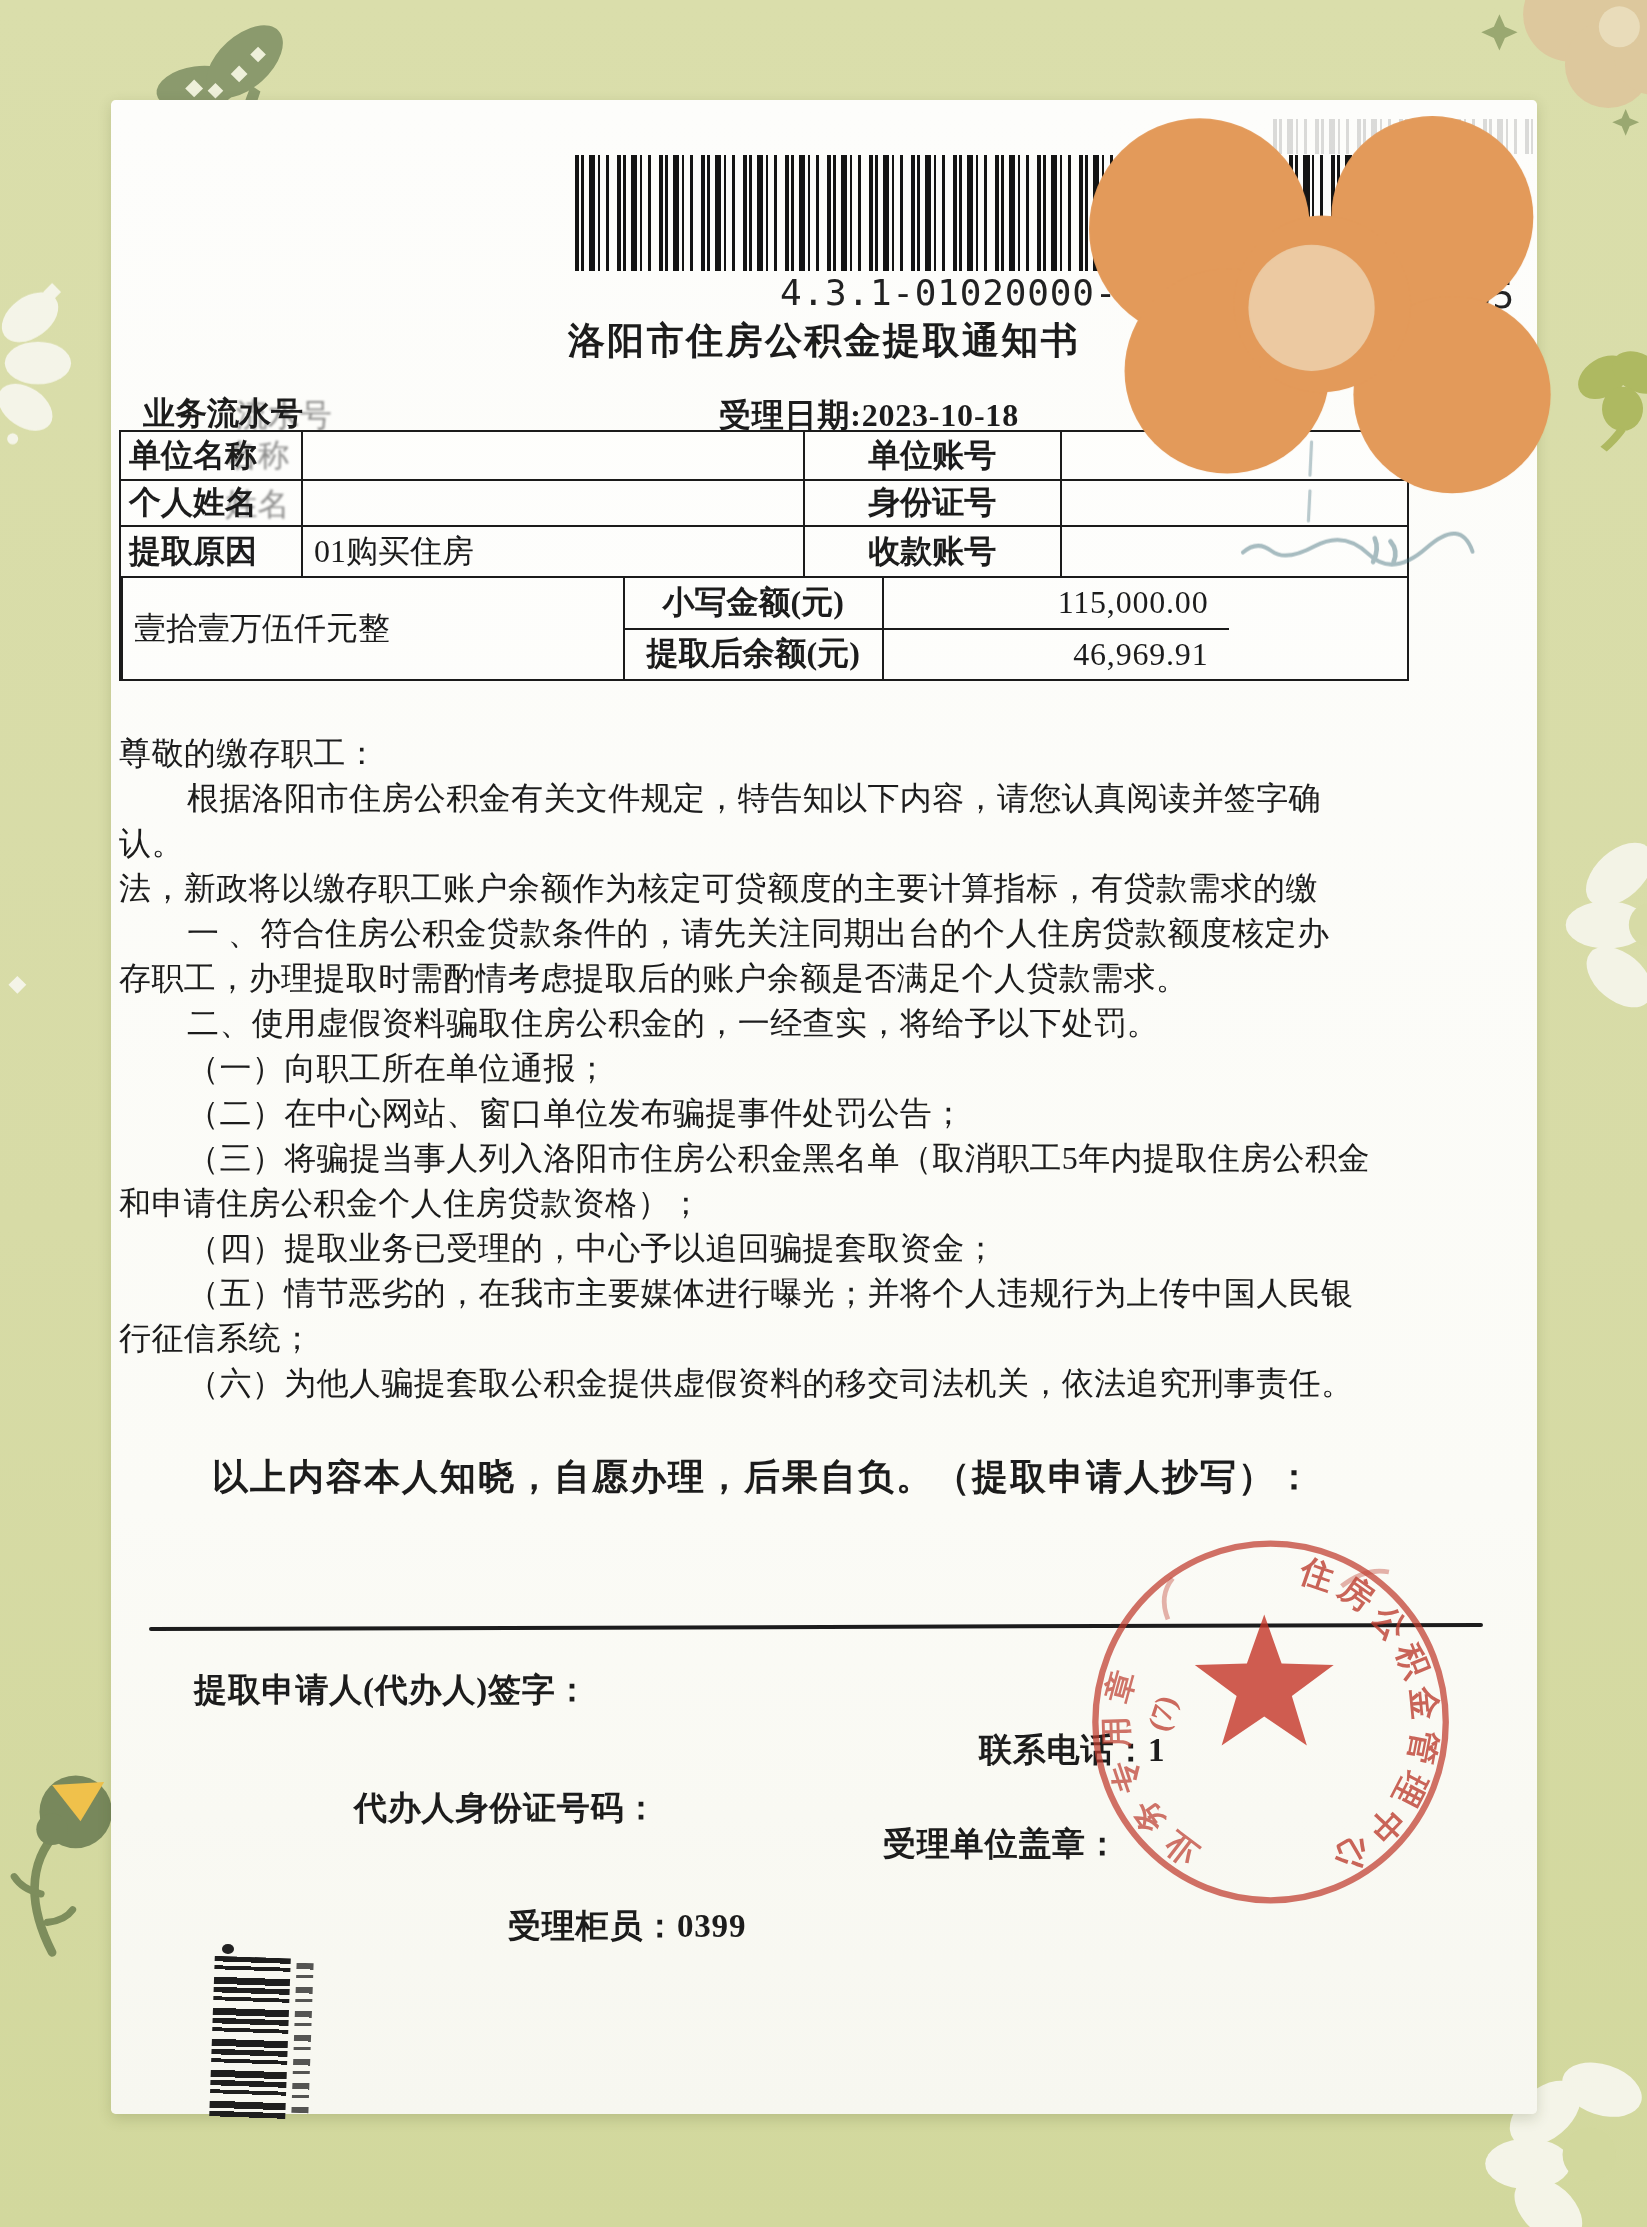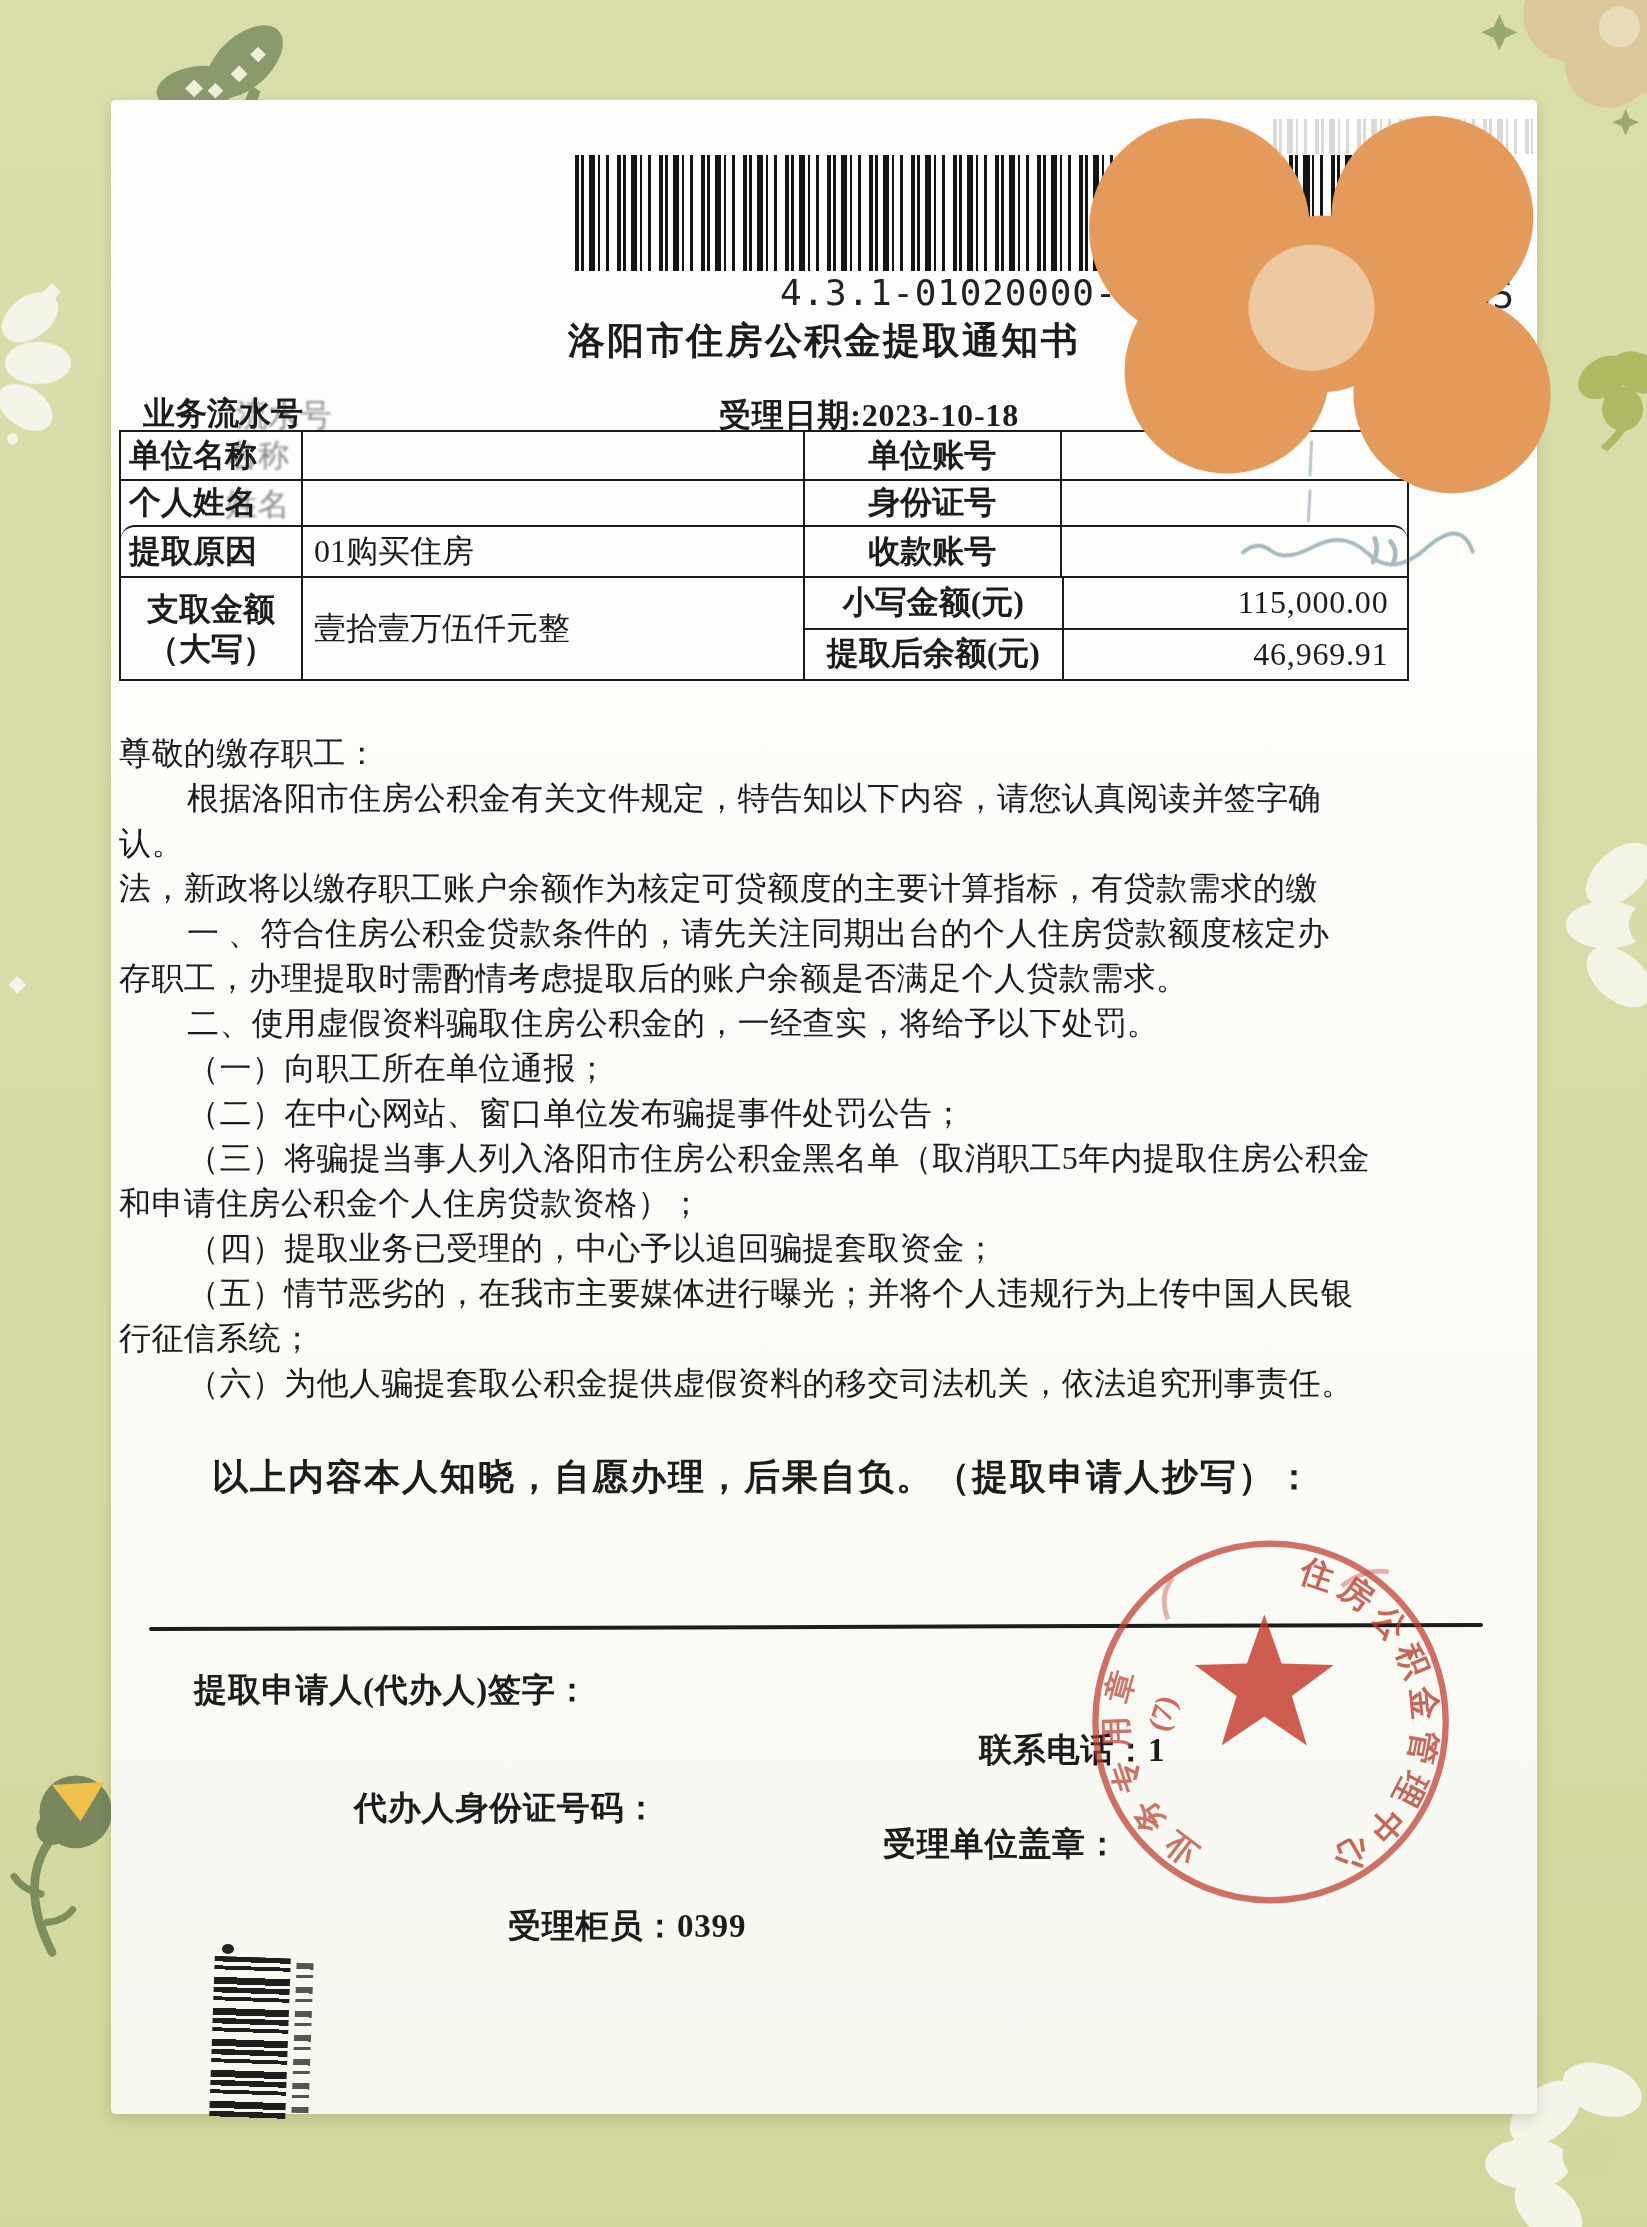--- a/index.html
+++ b/index.html
@@ -41,21 +41,21 @@
   
   .info-table{position:absolute;left:8px;top:330px;width:1290px;border:2.4px solid #1b1b1b;box-sizing:border-box;background:rgba(255,255,255,.35);}
   .trow{display:flex;border-top:2.4px solid #1b1b1b;box-sizing:border-box;}
   .trow:first-child{border-top:0;}
   .cell{box-sizing:border-box;display:flex;align-items:center;font-size:32px;overflow:hidden;}
   .lab{font-weight:600;}
   .c1{flex:0 0 14%;padding-left:8px;}
   .c2{flex:0 0 39%;border-left:2.4px solid #1b1b1b;padding-left:11px;}
   .c3{flex:0 0 20%;border-left:2.4px solid #1b1b1b;justify-content:center;}
   .c4{flex:0 0 27%;border-left:2.4px solid #1b1b1b;justify-content:flex-end;padding-right:20.5px;}
-  .r1{height:47px;} .r2{height:46px;} .r3{height:51px;border-radius:14px;} .r4{height:103px;}
+  .r1{height:47px;} .r2{height:46px;} .r3{height:51px;} .r4{height:103px;}
   .amount-label{flex-direction:column;justify-content:center;align-items:center;padding-left:0;line-height:1.25;}
   .stack{flex:0 0 47%;display:flex;flex-direction:column;border-left:2.4px solid #1b1b1b;}
   .srow{display:flex;flex:1;}
   .srow + .srow{border-top:2.4px solid #1b1b1b;}
   .srow .c3{flex:0 0 42.6%;border-left:0;}
   .srow .c4{flex:1;}
   .num{font-size:32px;letter-spacing:0.8px;}
   
   .body-text{position:absolute;left:8px;top:631px;width:1414px;font-size:32px;line-height:45px;letter-spacing:0.4px;}
   .bline{white-space:nowrap;}
@@ -186,24 +186,20 @@
         <div class="cell lab c3">身份证号</div>
         <div class="cell c4"></div>
       </div>
       <div class="trow r3">
         <div class="cell lab c1">提取原因</div>
         <div class="cell c2">01购买住房</div>
         <div class="cell lab c3">收款账号</div>
         <div class="cell c4"></div>
       </div>
       <div class="trow r4">
-        <div class="cell lab c1 amount-label">
-          <span>支取金额</span>
-          <span>（大写）</span>
-        </div>
         <div class="cell c2">壹拾壹万伍仟元整</div>
         <div class="stack">
           <div class="srow">
             <div class="cell lab c3">小写金额(元)</div>
             <div class="cell c4 num">115,000.00</div>
           </div>
           <div class="srow">
             <div class="cell lab c3">提取后余额(元)</div>
             <div class="cell c4 num">46,969.91</div>
           </div>

